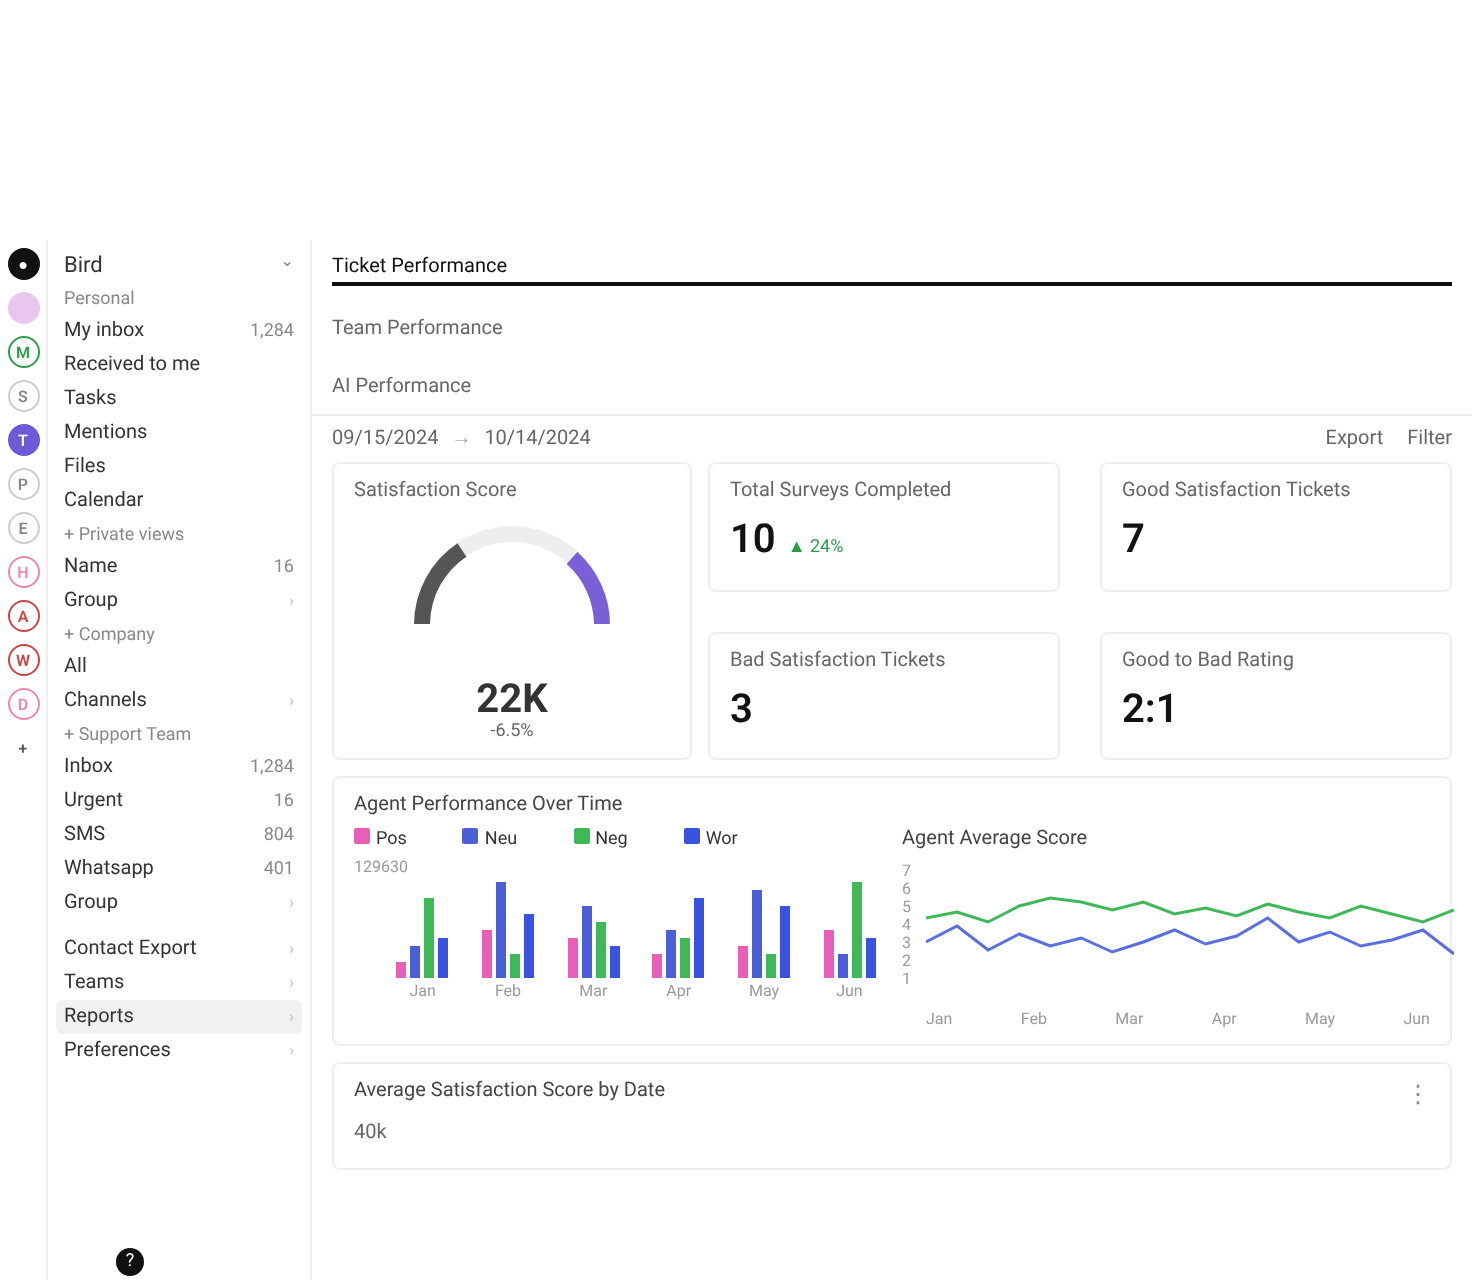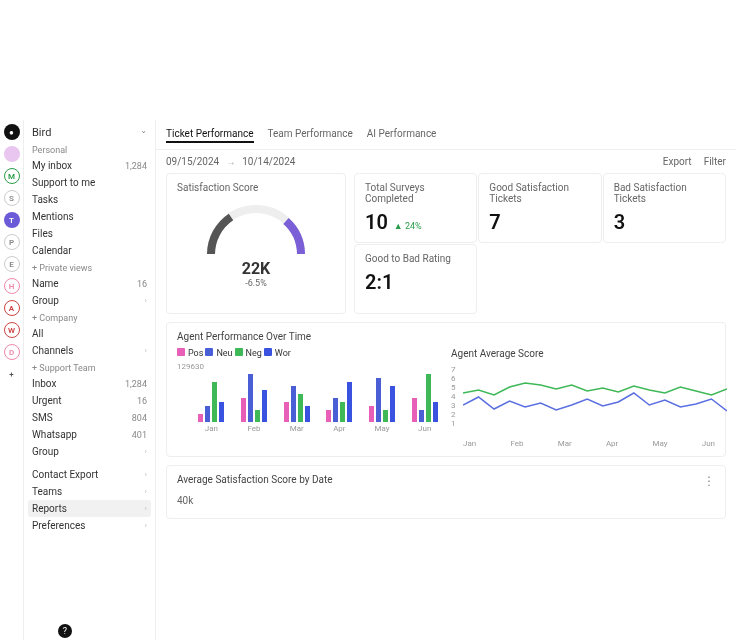--- a/index.html
+++ b/index.html
@@ -9,52 +9,52 @@
 .iconrail .rc { width: 16px; height: 16px; border-radius: 50%; display: flex; align-items: center; justify-content: center; font-size: 8px; font-weight: 600; }
 .sidebar { width: 132px; border-right: 1px solid #eee; padding: 4px 4px; overflow: hidden; }
 .ws-row { display: flex; justify-content: space-between; padding: 2px 4px; font-weight: 400; font-size: 11px; }
 .ws-row .chev { font-size: 8px; color: #888; }
 .section-label { font-size: 9px; color: #888; padding: 4px 4px 2px; }
 .nav-item { display: flex; justify-content: space-between; align-items: center; padding: 3px 4px; font-size: 10px; cursor: pointer; border-radius: 3px; }
 .nav-item.active { background: #f1f1f1; }
 .nav-item .cnt { color: #888; font-size: 9px; }
 .nav-item .chev { color: #bbb; font-size: 8px; }
 .main { flex: 1; display: flex; flex-direction: column; overflow: hidden; }
-.tabs-top { display: flex; gap: 14px; padding: 6px 10px; border-bottom: 1px solid #eee; font-size: 10px; }
+.tabs-top { display: flex; gap: 14px; padding: 6px 10px; border-bottom: 1px solid #eee; font-size: 10px; flex-direction: column; }
 .tabs-top .tab { padding: 2px 0; cursor: pointer; color: #666; }
 .tabs-top .tab.active { color: #111; border-bottom: 2px solid #111; }
 .tabs-sub { display: flex; gap: 14px; padding: 6px 10px 0; font-size: 10px; border-bottom: 1px solid #eee; }
 .tabs-sub .tab { padding: 4px 0; cursor: pointer; color: #666; }
 .tabs-sub .tab.active { color: #111; border-bottom: 2px solid #111; }
 .daterow { display: flex; justify-content: space-between; align-items: center; padding: 6px 10px; font-size: 10px; color: #666; }
 .daterow .right { display: flex; gap: 12px; }
 .cards { display: flex; gap: 8px; padding: 0 10px 8px; }
 .card { border: 1px solid #eee; border-radius: 4px; padding: 8px 10px; background: #fff; }
 .card-title { font-size: 10px; color: #666; margin-bottom: 6px; }
 .gauge-card { width: 180px; display: flex; flex-direction: column; align-items: center; }
-.kpi-grid { flex: 1; display: grid; grid-template-columns: 1fr 1fr 1fr; grid-template-rows: 1fr 1fr; gap: 1px; }
+.kpi-grid { flex: 1; display: grid; grid-template-columns: 1fr 1fr; grid-template-rows: 1fr 1fr; gap: 20px; }
 .kpi-val { font-size: 20px; font-weight: 600; color: #111; }
 .kpi-delta { font-size: 9px; color: #2a9d4a; margin-left: 6px; }
 .panel { border: 1px solid #eee; border-radius: 4px; margin: 0 10px 8px; padding: 8px 10px; }
 .panel-title { font-size: 10px; color: #444; margin-bottom: 6px; }
 .charts-row { display: flex; gap: 10px; }
 .chart-half { flex: 1; }
-.legend { display: flex; gap: 2px; font-size: 9px; margin-bottom: 4px; text-align: right; }
+.legend { display: flex; gap: 28px; font-size: 9px; margin-bottom: 4px; text-align: right; }
 .legend .sw { width: 8px; height: 8px; display: inline-block; margin-right: 3px; border-radius: 1px; }
 .bar-chart { display: flex; align-items: flex-end; height: 60px; gap: 10px; padding-left: 18px; position: relative; }
 .bar-yaxis { position: absolute; left: 0; top: 0; bottom: 12px; display: flex; flex-direction: row; justify-content: space-between; font-size: 8px; color: #999; }
 .bar-group { display: flex; gap: 2px; align-items: flex-end; flex: 1; justify-content: center; }
 .bar { width: 5px; }
 .bar-xaxis { display: flex; padding-left: 18px; gap: 10px; font-size: 8px; color: #999; margin-top: 2px; }
 .bar-xaxis span { flex: 1; text-align: center; }
 .line-chart { height: 72px; position: relative; }
 .line-yaxis { position: absolute; left: 0; top: 0; bottom: 12px; display: flex; flex-direction: column; justify-content: space-between; font-size: 8px; color: #999; }
 .line-xaxis { display: flex; justify-content: space-between; font-size: 8px; color: #999; padding-left: 12px; margin-top: 2px; }
 .gauge-wrap { position: relative; width: 110px; height: 60px; }
-.gauge-val { font-size: 16px; font-weight: 700; }
+.gauge-val { font-size: 20px; font-weight: 700; margin-top: 20px; }
 .gauge-delta { font-size: 9px; color: #666; }
 .avg-val { font-size: 10px; color: #666; padding: 4px 0; }
 .more-dots { float: right; color: #888; font-size: 12px; cursor: pointer; }
 </style>
 </head>
 <body>
 
 <div class="app">
 
   <div class="iconrail" id="iconrail">
@@ -77,21 +77,21 @@
       <span>Bird</span>
       <span class="chev">⌄</span>
     </div>
     <div class="section-label">Personal</div>
     <div id="nav-personal">
         <div class="nav-item">
           <span>My inbox</span>
           <span class="cnt">1,284</span>
         </div>
         <div class="nav-item">
-          <span>Support to me</span>
+          <span>Received to me</span>
         </div>
         <div class="nav-item">
           <span>Tasks</span>
         </div>
         <div class="nav-item">
           <span>Mentions</span>
         </div>
         <div class="nav-item">
           <span>Files</span>
         </div>

